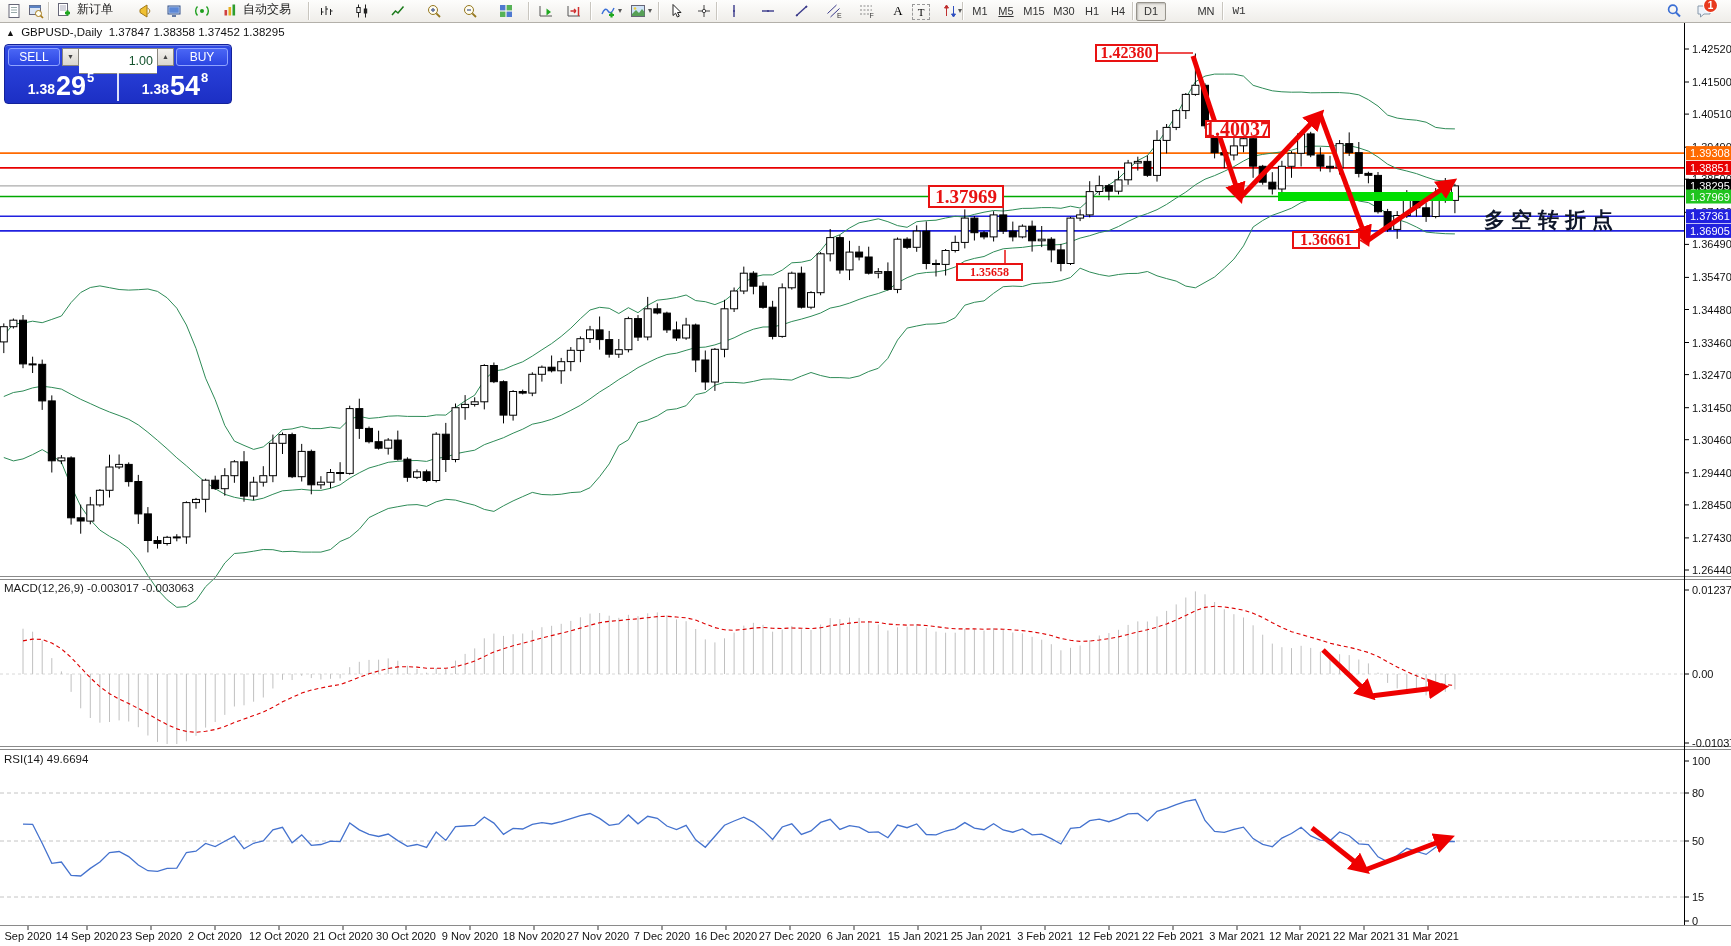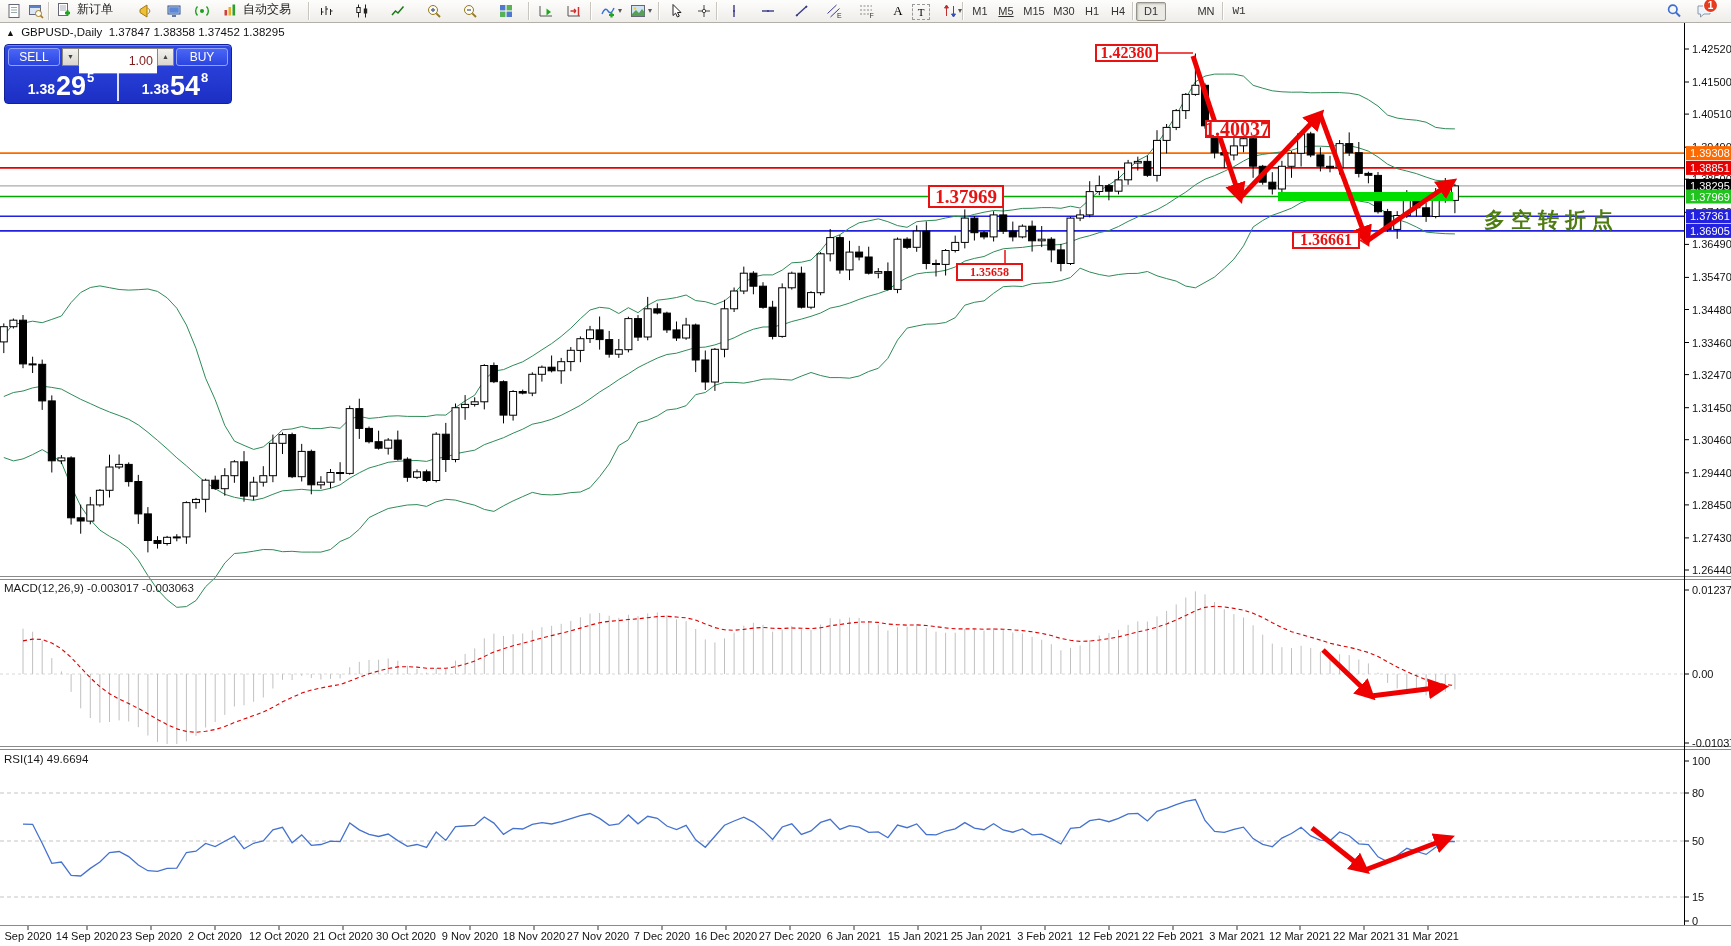--- a/index.html
+++ b/index.html
@@ -29,21 +29,21 @@
   .quote{position:absolute;left:4px;top:44px;width:226px;height:58px;z-index:30;border-radius:4px;
          background:linear-gradient(#2f49e4,#1c2fc4);border:1px solid #14229a;
          box-shadow:inset 0 1px 0 rgba(255,255,255,.35)}
   .quote .row1{position:absolute;left:3px;top:3px;right:3px;height:18px;display:flex;gap:2px}
   .qbtn{flex:0 0 52px;background:linear-gradient(#4a66f5,#2b45e2);border:1px solid #8fa3ff;border-radius:3px;
         color:#fff;font-size:12px;font-weight:normal;text-align:center;line-height:16px;padding:0}
   .vol{flex:1;display:flex;height:18px}
   .vstep{width:17px;background:linear-gradient(#f4f2ee,#d9d6cf);border:1px solid #8a877f;color:#444;
          font-size:7px;line-height:16px;text-align:center;padding:0}
   .vol-input{flex:1;width:40px;border:1px solid #8a877f;border-left:none;border-right:none;
-         font-size:12.5px;text-align:right;padding:12px 4px;color:#7f1d1d;font-family:"Liberation Sans",sans-serif}
+         font-size:12.5px;text-align:right;padding:12px 4px;color:#14532d;font-family:"Liberation Sans",sans-serif}
   .row2{position:absolute;left:0;top:23px;right:0;bottom:0;display:flex;color:#fff}
   .half{flex:1;display:flex;align-items:flex-end;justify-content:center;padding-bottom:2px}
   .half .sm{font-size:14px;font-weight:bold;margin:0 1px 4px 0}
   .half .big{font-size:27px;font-weight:bold;line-height:30px}
   .half .sup{font-size:13px;font-weight:bold;margin:0 0 16px 1px}
   .vdiv{width:2px;background:rgba(255,255,255,.85);margin:2px 0}
   
   #chartsvg{position:absolute;left:0;top:0;z-index:1}
   .panel-label{position:absolute;z-index:10;font-size:11.5px;color:#1a1a1a;white-space:nowrap}
   .red-label{position:absolute;z-index:12;background:#fff;border:2px solid #e81212;color:#e81212;
@@ -936,14 +936,14 @@
 
 <div class="panel-label" style="left:4px;top:582px">MACD(12,26,9) -0.003017 -0.003063</div>
 <div class="panel-label" style="left:4px;top:753px">RSI(14) 49.6694</div>
 
 <div id="overlays">
     <div class="red-label" style="left: 1095px; top: 44px; width: 63px; height: 18px; font-size: 16px;">1.42380</div>
     <div class="red-label" style="left: 1205px; top: 120px; width: 65px; height: 18px; font-size: 20px;">1.40037</div>
     <div class="red-label" style="left: 928px; top: 185px; width: 76px; height: 23px; font-size: 19px;">1.37969</div>
     <div class="red-label" style="left: 956px; top: 263px; width: 67px; height: 18px; font-size: 12px;">1.35658</div>
     <div class="red-label" style="left: 1292px; top: 231px; width: 68px; height: 18px; font-size: 16px;">1.36661</div>
-    <div class="green-text" style="left: 1484px; top: 206px; color: #4d7c0f;">多空转折点</div>
+    <div class="green-text" style="left: 1484px; top: 206px; color: #0f172a;">多空转折点</div>
   </div>
 
 </body></html>

